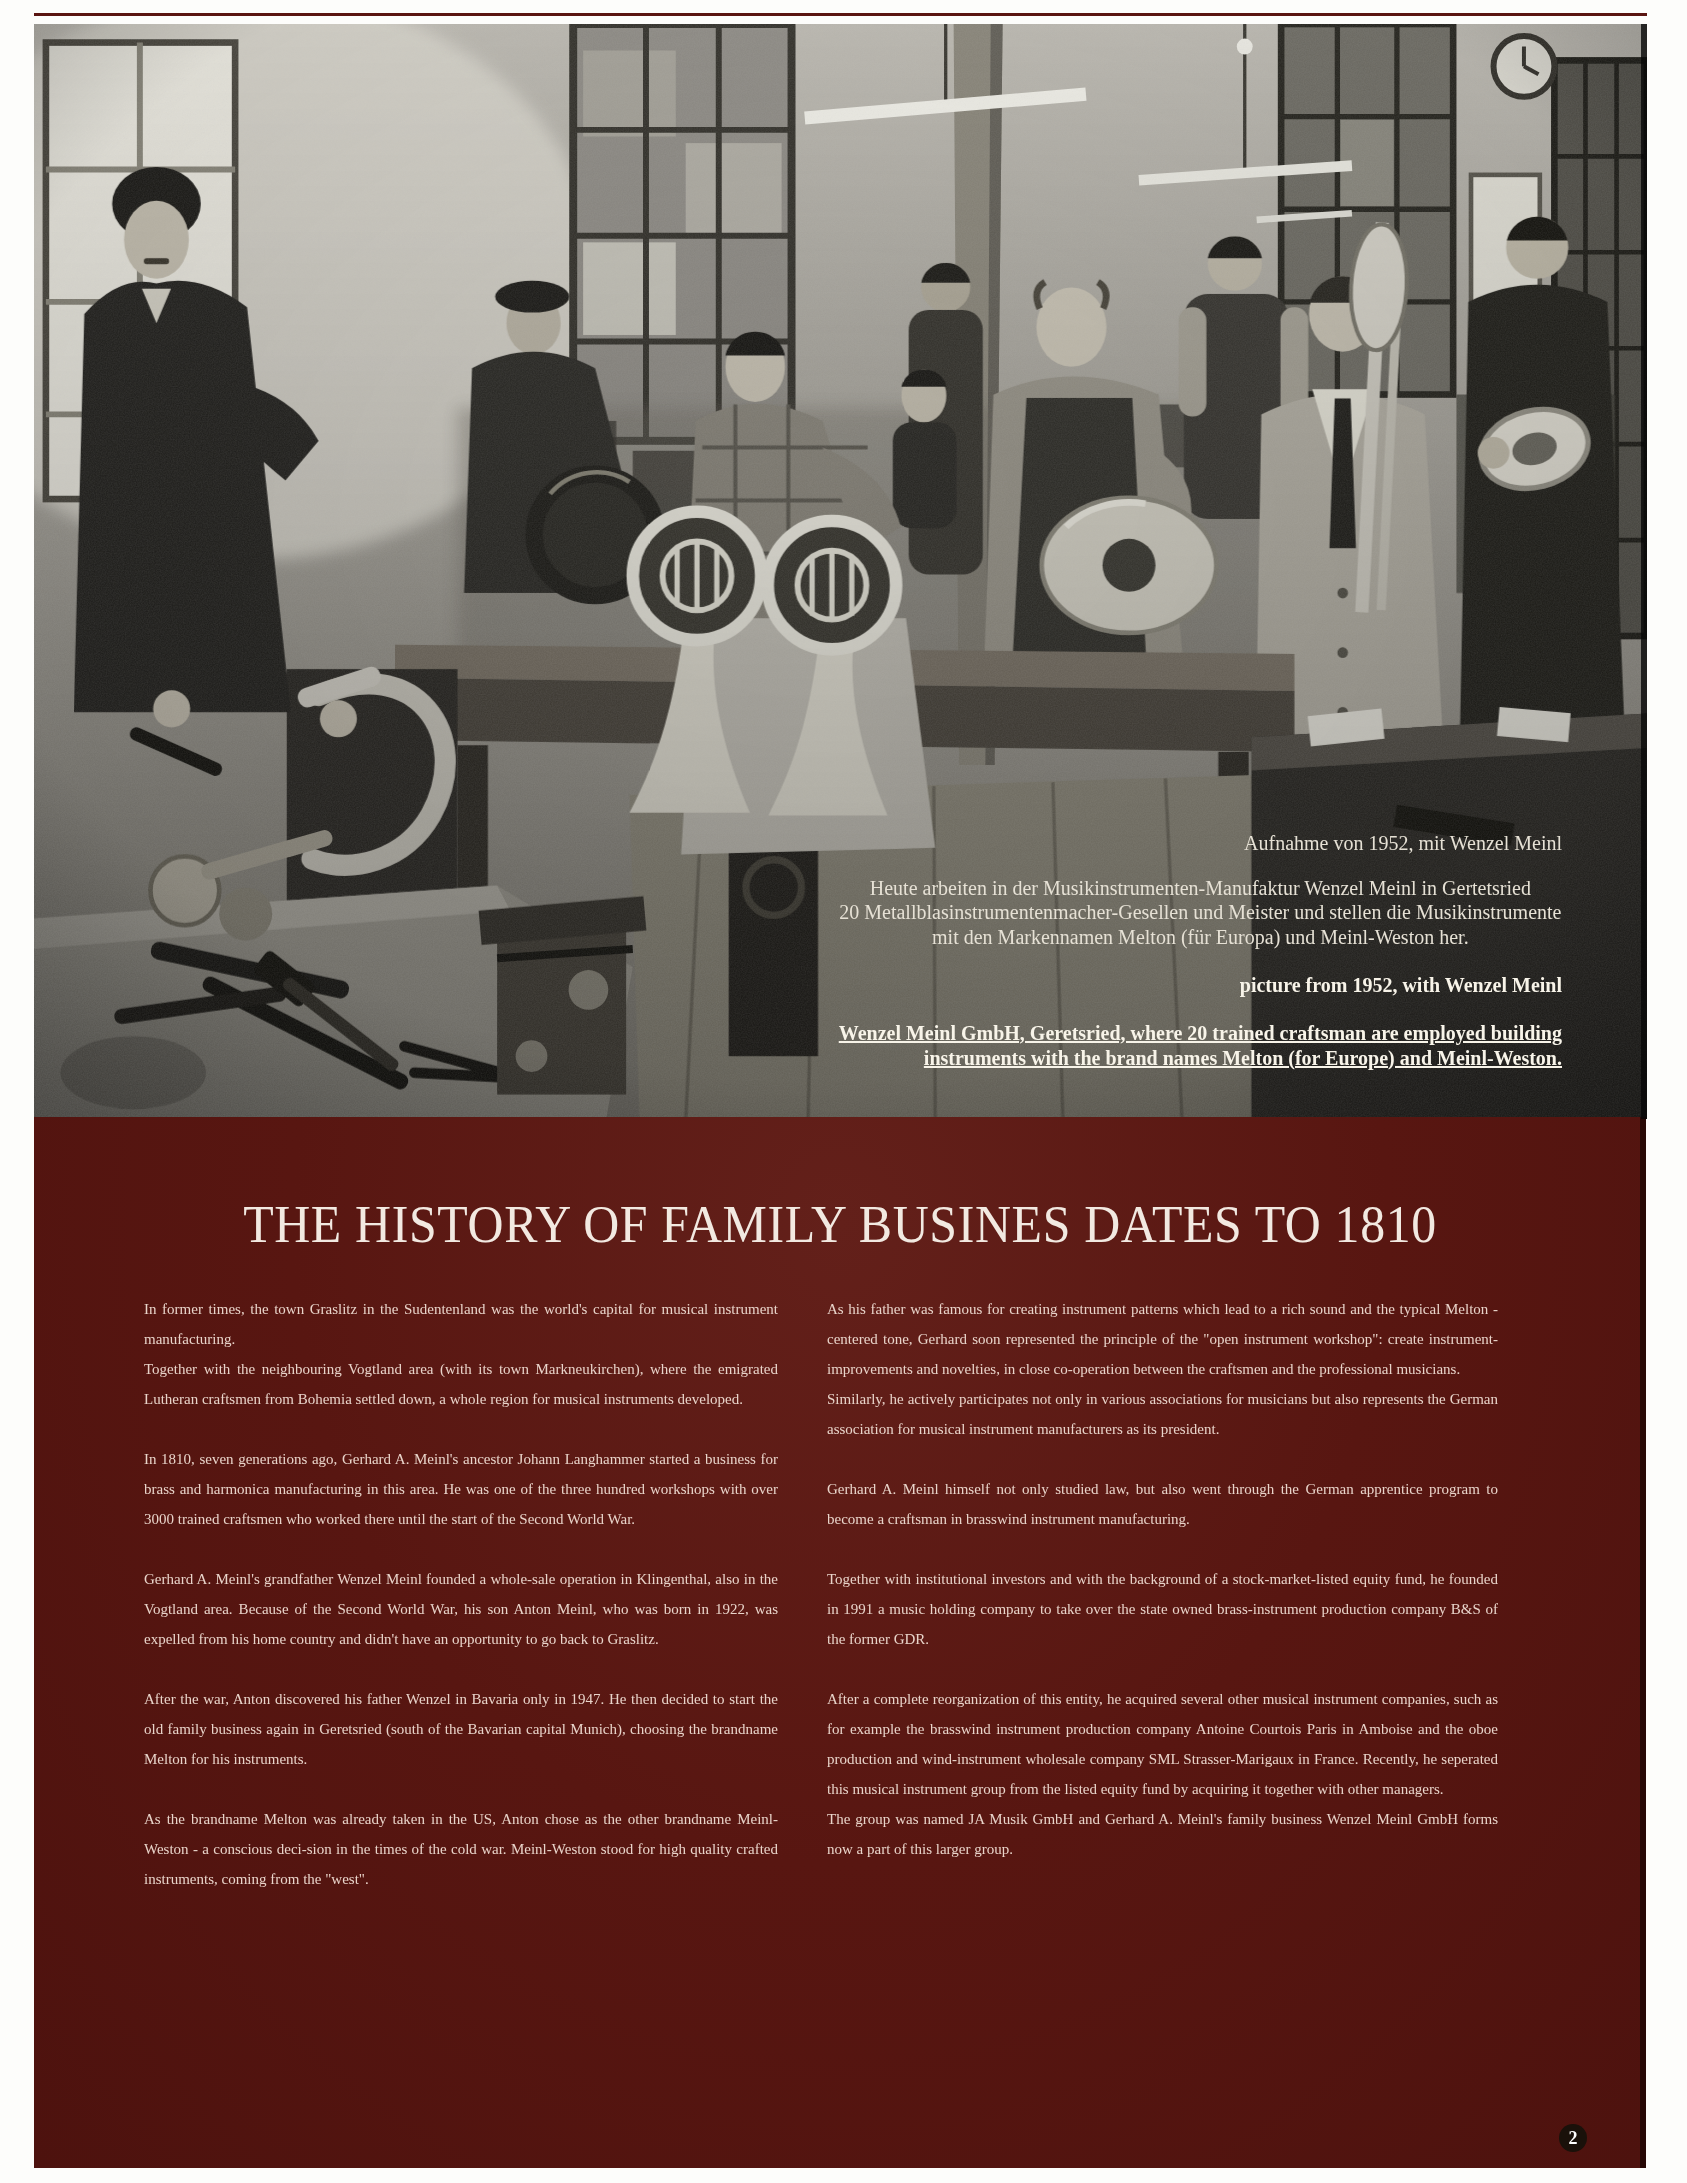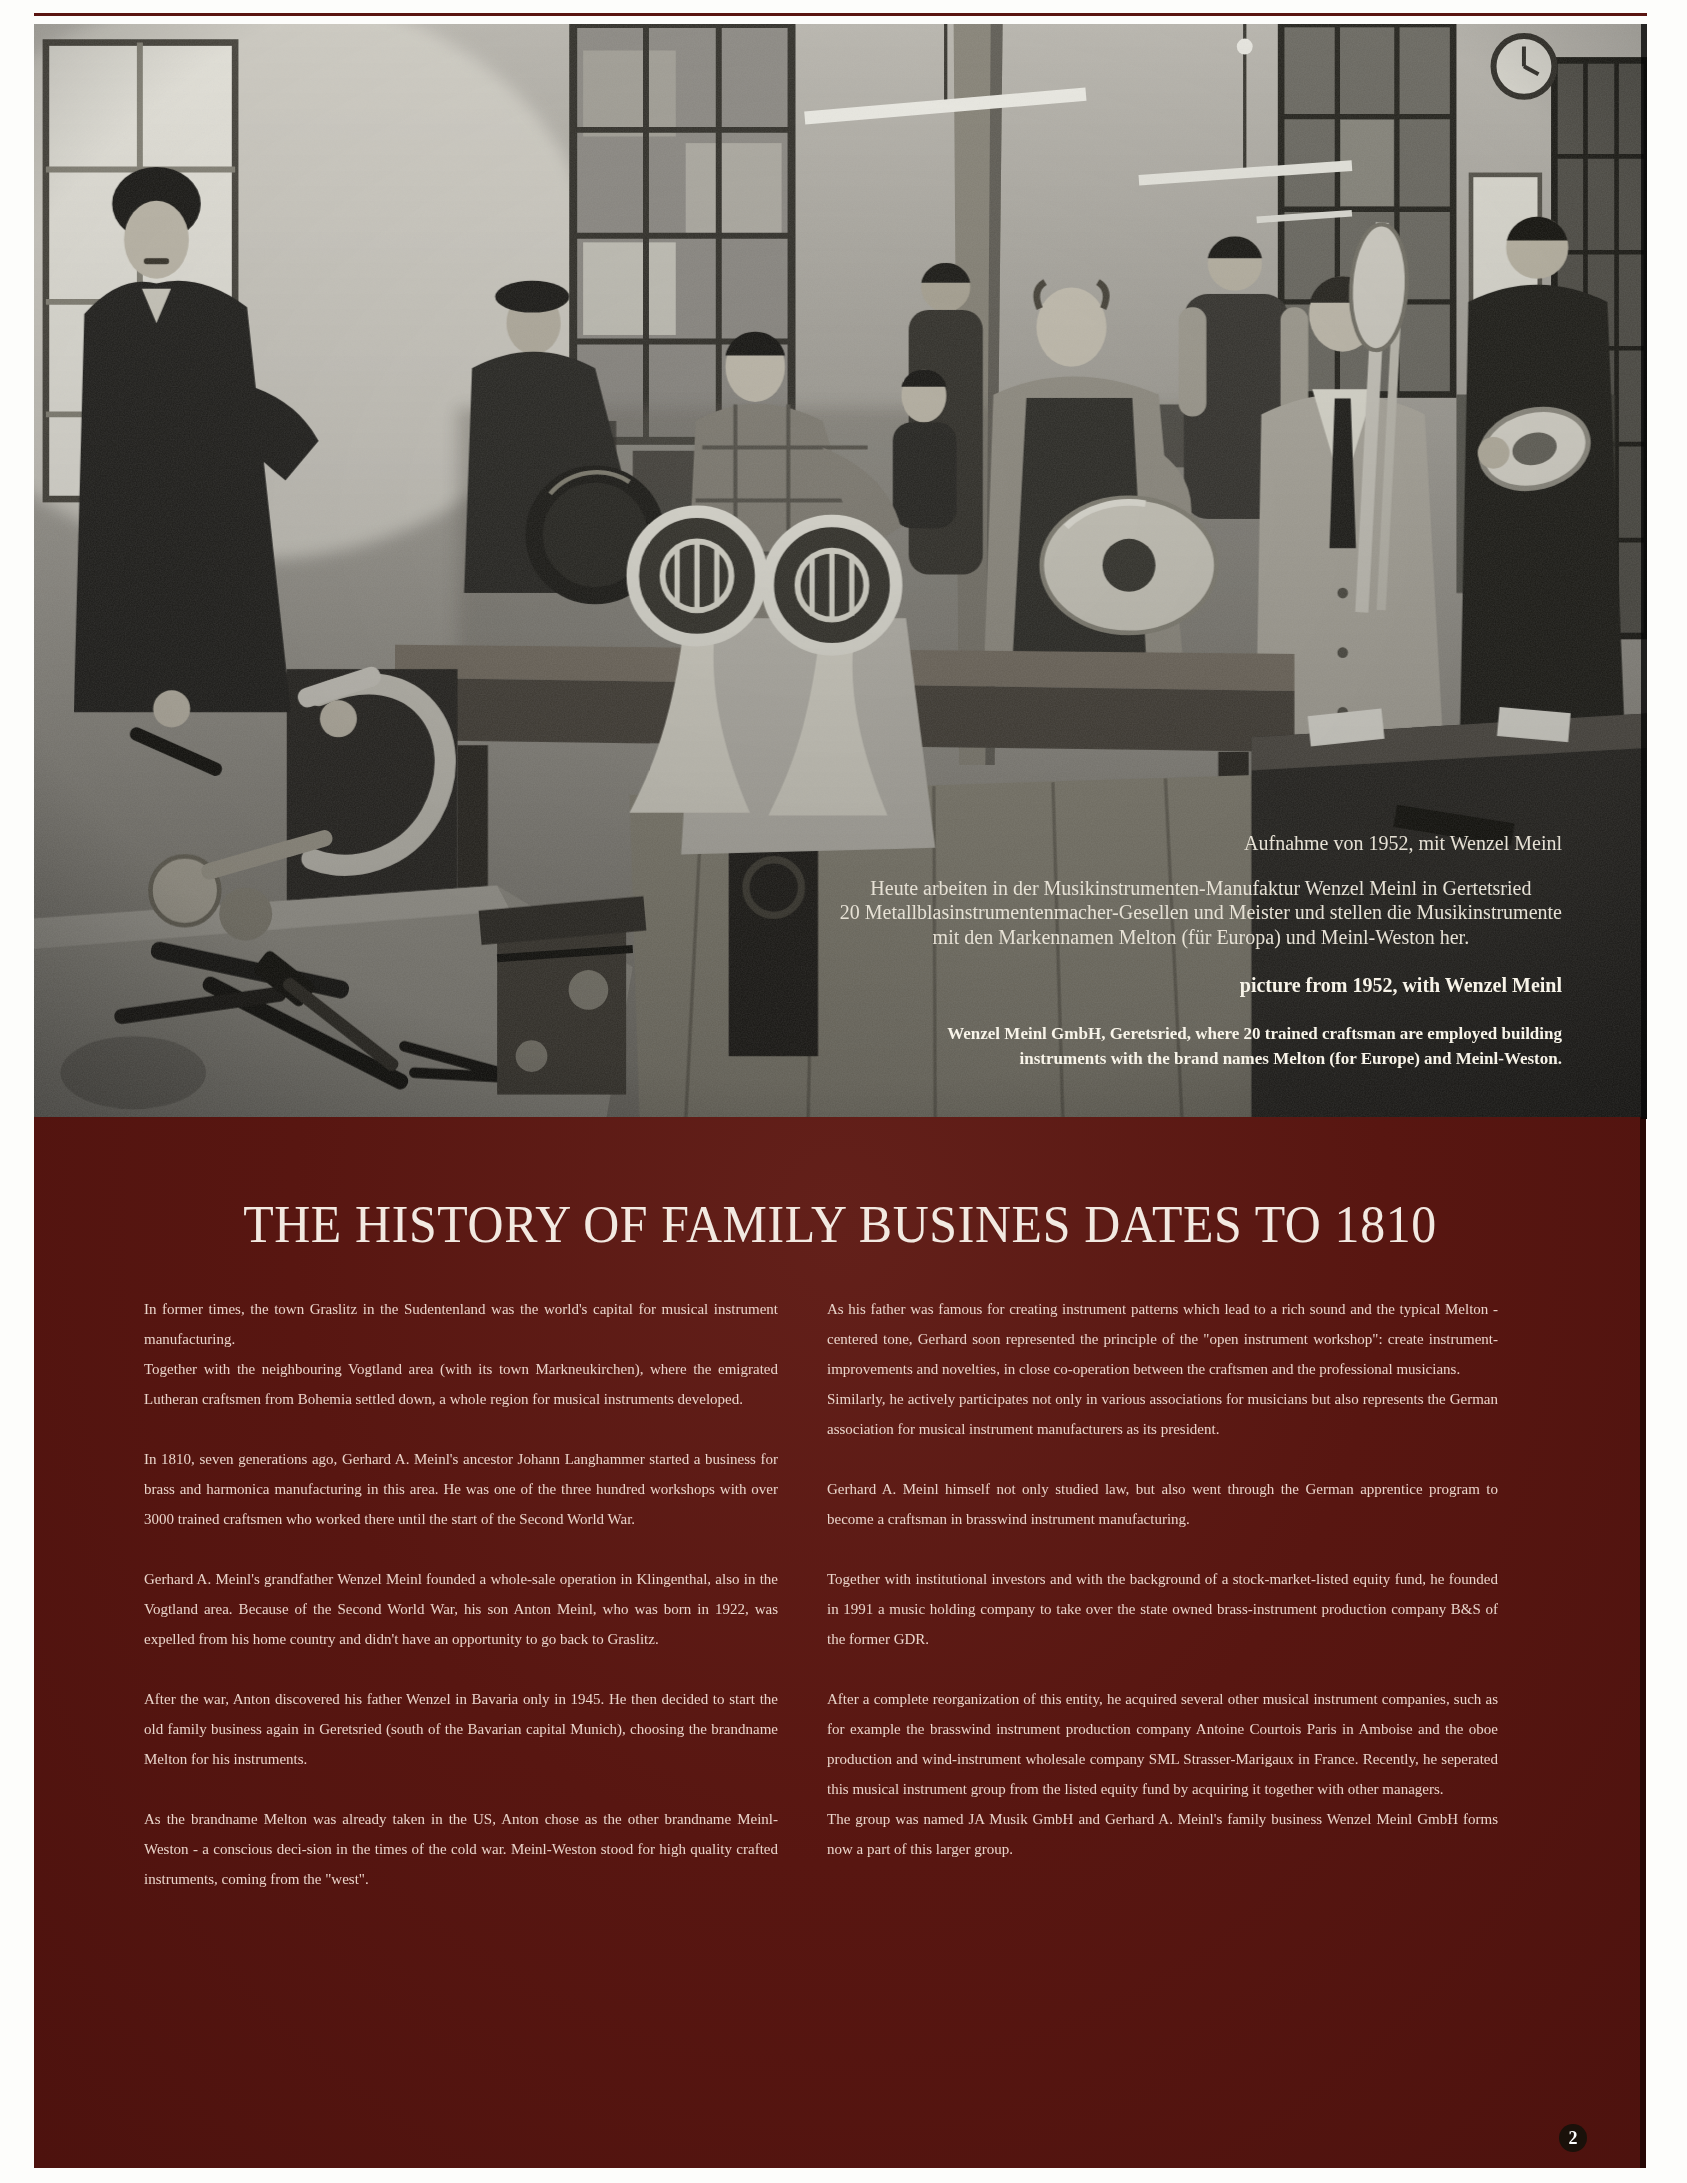--- a/index.html
+++ b/index.html
@@ -18,21 +18,21 @@
   .photo .edge-shadow{position:absolute;right:0;top:0;width:6px;height:100%;background:rgba(8,8,8,.8);z-index:6;}
   .captions{
     position:absolute;right:85px;top:808px;z-index:5;text-align:right;
     color:#e6e1d5;
   }
   .cap-line{font-size:20px;line-height:22.5px;}
   .cap-block-de{margin-top:21px;text-align:center;}
   .cap-block-de .cap-line{line-height:24.5px;}
   .cap-credit-en{margin-top:25px;font-weight:bold;color:#f8f4e9;}
   .cap-block-en{margin-top:24px;font-weight:bold;color:#f8f4e9;}
-  .cap-block-en .cap-line{font-size:17px;line-height:25px;}
+  .cap-block-en .cap-line{font-size:20px;line-height:25px;text-decoration:underline;}
   
   .article{
     position:absolute;left:34px;top:1117px;width:1612px;height:1051px;
     background:radial-gradient(ellipse at 50% 10%, #63201a 0%, #581611 48%, #4d120e 100%);
     color:#e9d4ca;
   }
   .article .edge-shadow{position:absolute;right:0;top:0;width:6px;height:100%;background:rgba(25,5,3,.75);}
   .article h1{
     margin:77px 0 0 0;padding:0;width:100%;
     font-size:53px;font-weight:400;color:#f2e9e1;text-align:center;
@@ -355,21 +355,21 @@
 
   <div class="article">
     <h1>THE HISTORY OF FAMILY BUSINES DATES TO 1810</h1>
 
     <div class="columns">
       <div class="col">
         <p>In former times, the town Graslitz in the Sudentenland was the world's capital for musical instrument manufacturing.
 Together with the neighbouring Vogtland area (with its town Markneukirchen), where the emigrated Lutheran craftsmen from Bohemia settled down, a whole region for musical instruments developed.</p>
         <p>In 1810, seven generations ago, Gerhard A. Meinl's ancestor Johann Langhammer started a business for brass and harmonica manufacturing in this area. He was one of the three hundred workshops with over 3000 trained craftsmen who worked there until the start of the Second World War.</p>
         <p>Gerhard A. Meinl's grandfather Wenzel Meinl founded a whole-sale operation in Klingenthal, also in the Vogtland area. Because of the Second World War, his son Anton Meinl, who was born in 1922, was expelled from his home country and didn't have an opportunity to go back to Graslitz.</p>
-        <p>After the war, Anton discovered his father Wenzel in Bavaria only in 1945. He then decided to start the old family business again in Geretsried (south of the Bavarian capital Munich), choosing the brandname Melton for his instruments.</p>
+        <p>After the war, Anton discovered his father Wenzel in Bavaria only in 1947. He then decided to start the old family business again in Geretsried (south of the Bavarian capital Munich), choosing the brandname Melton for his instruments.</p>
         <p>As the brandname Melton was already taken in the US, Anton chose as the other brandname Meinl-Weston - a conscious deci-sion in the times of the cold war. Meinl-Weston stood for high quality crafted instruments, coming from the "west".</p>
       </div>
       <div class="col">
         <p>As his father was famous for creating instrument patterns which lead to a rich sound and the typical Melton - centered tone, Gerhard soon represented the principle of the "open instrument workshop": create instrument-improvements and novelties, in close co-operation between the craftsmen and the professional musicians.
 Similarly, he actively participates not only in various associations for musicians but also represents the German association for musical instrument manufacturers as its president.</p>
         <p>Gerhard A. Meinl himself not only studied law, but also went through the German apprentice program to become a craftsman in brasswind instrument manufacturing.</p>
         <p>Together with institutional investors and with the background of a stock-market-listed equity fund, he founded in 1991 a music holding company to take over the state owned brass-instrument production company B&amp;S of the former GDR.</p>
         <p>After a complete reorganization of this entity, he acquired several other musical instrument companies, such as for example the brasswind instrument production company Antoine Courtois Paris in Amboise and the oboe production and wind-instrument wholesale company SML Strasser-Marigaux in France. Recently, he seperated this musical instrument group from the listed equity fund by acquiring it together with other managers.
 The group was named JA Musik GmbH and Gerhard A. Meinl's family business Wenzel Meinl GmbH forms now a part of this larger group.</p>
       </div>

